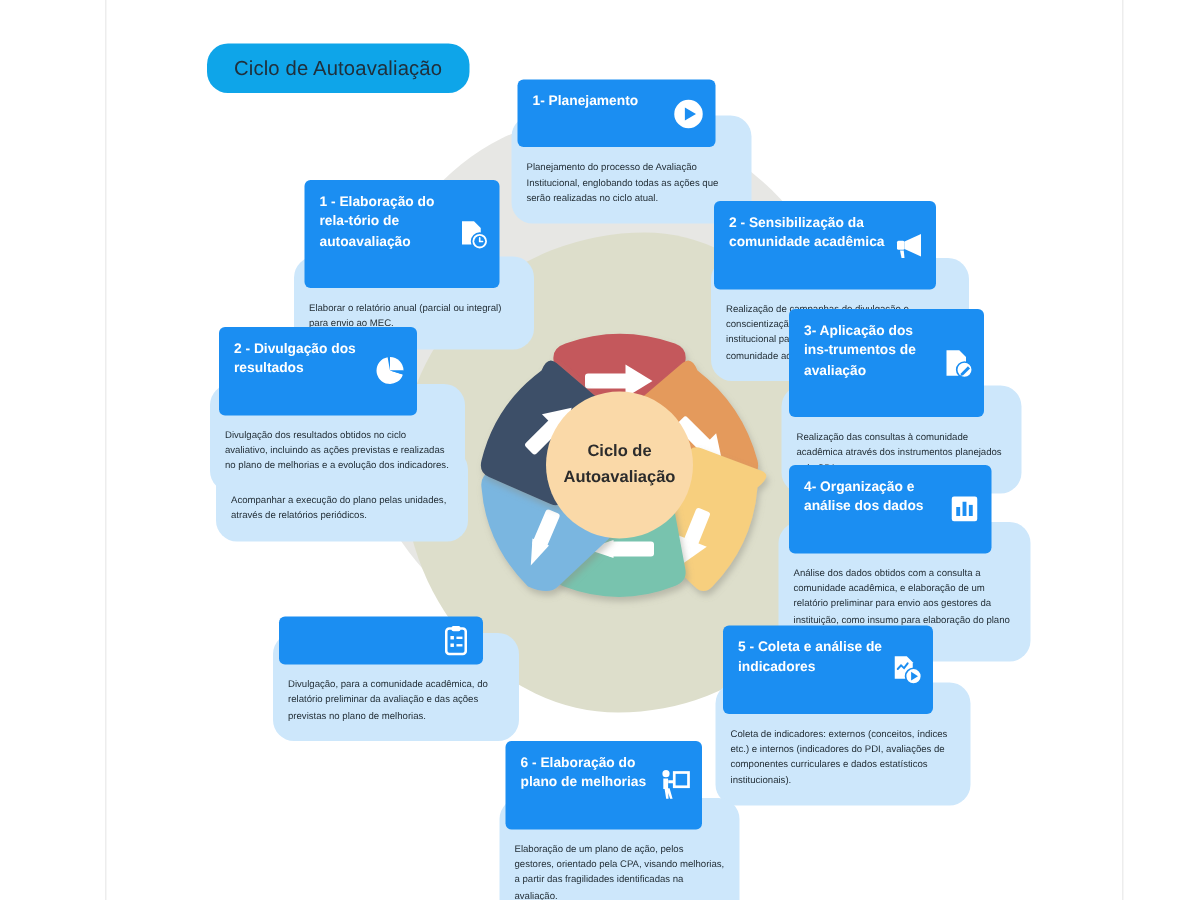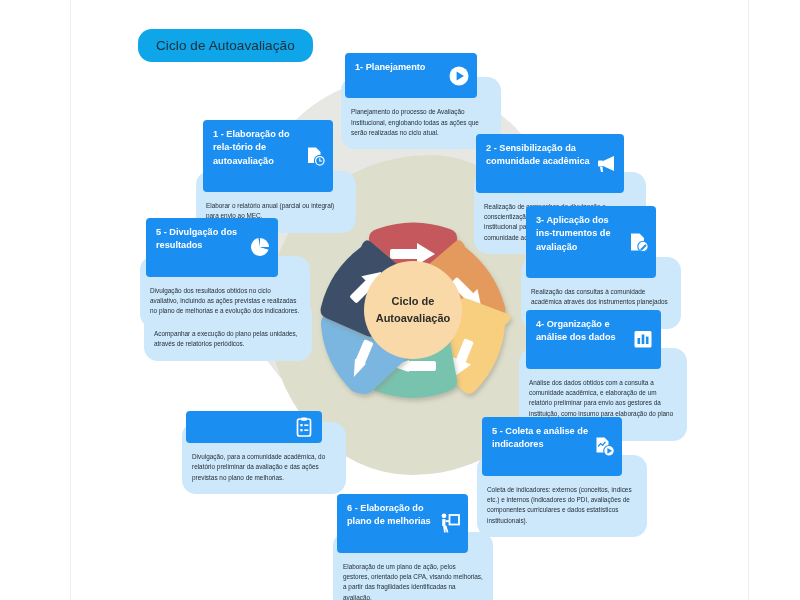--- a/index.html
+++ b/index.html
@@ -328,21 +328,21 @@
     </div>
     <div class="body">Divulgação, para a comunidade acadêmica, do relatório preliminar da avaliação e das ações previstas no plano de melhorias.</div>
   </div>
 
   <div class="card c8">
     <div class="body">Acompanhar a execução do plano pelas unidades, através de relatórios periódicos.</div>
   </div>
 
   <div class="card c9">
     <div class="head">
-      <span>5 - Divulgação dos resultados</span>
+      <span>2 - Divulgação dos resultados</span>
       <span class="ico">
         <svg viewBox="0 0 22 22">
             <path d="M11 11 V2 A9 9 0 0 1 20 11 Z" fill="#fff"></path>
             <path d="M11 11 L19.6 13.6 A9 9 0 1 1 9.4 2.1 Z" fill="#fff"></path>
             <path d="M11 11 L20 11 L19.6 13.6 Z" fill="#1b8ef2"></path>
           </svg>
       </span>
     </div>
     <div class="body">Divulgação dos resultados obtidos no ciclo avaliativo, incluindo as ações previstas e realizadas no plano de melhorias e a evolução dos indicadores.</div>
   </div>

